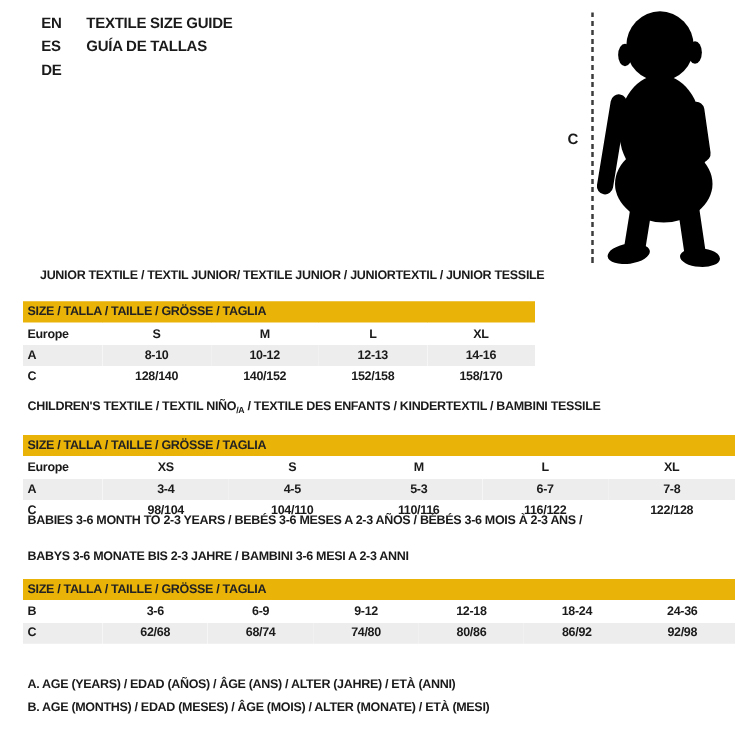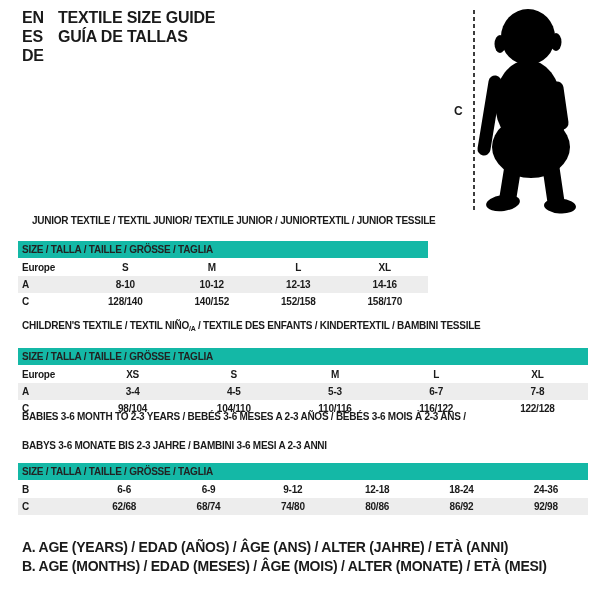--- a/index.html
+++ b/index.html
@@ -6,48 +6,48 @@
   body{
     width:600px;height:600px;position:relative;overflow:hidden;
     background:#ffffff;color:#1a1a1a;
     font-family:"Liberation Sans", sans-serif;
   }
   .abs{position:absolute;}
 
   
   .lang-block{left:22px;top:8px;}
   .lang-row{display:flex;height:19px;align-items:center;
-    font-size:16px;font-weight:700;letter-spacing:-0.2px;}
+    font-size:12px;font-weight:700;letter-spacing:-0.2px;margin-left:11px;}
   .lang-code{width:36px;flex:0 0 36px;}
 
   
   .dash-line{left:473px;top:10px;width:2px;height:202px;
     background:repeating-linear-gradient(to bottom,#3c3c3c 0 4px,transparent 4px 7px);}
   .c-label{left:454px;top:104px;font-size:12px;font-weight:700;}
   .baby-svg{left:476px;top:6px;}
 
   
   .section-title{font-size:10px;font-weight:700;letter-spacing:-0.25px;white-space:nowrap;}
   .sub{font-size:7px;vertical-align:-2px;}
 
   
   table.size-table{border-collapse:collapse;table-layout:fixed;}
   table.size-table td{
     font-size:10px;font-weight:700;letter-spacing:-0.25px;
     height:17px;line-height:17px;padding:0;text-align:center;
     overflow:hidden;white-space:nowrap;
   }
   table.size-table td.rowlabel{text-align:left;padding-left:4px;}
-  tr.thead-bar td{background:#14b8a6;text-align:left;padding-left:4px;
+  tr.thead-bar td{background:#eab308;text-align:left;padding-left:4px;
     border-bottom:1px solid #ffffff;color:#222222;}
   tr.shaded td{background:#ededed;}
 
   
   .footnotes{left:22px;top:538px;}
-  .footnote{height:19px;line-height:19px;font-size:14px;font-weight:700;
+  .footnote{height:19px;line-height:19px;font-size:10px;font-weight:700;
     letter-spacing:-0.25px;white-space:nowrap;}
 </style>
 </head>
 <body>
 
 <div class="abs lang-block">
   <div class="lang-row">
     <span class="lang-code">EN</span>
     <span class="lang-label">TEXTILE SIZE GUIDE</span>
   </div>
@@ -173,21 +173,21 @@
       <col>
       <col>
       <col>
     </colgroup>
   <tbody>
       <tr class="thead-bar">
     <td colspan="7">SIZE / TALLA / TAILLE / GRÖSSE / TAGLIA</td>
   </tr>
   <tr>
     <td class="rowlabel">B</td>
-    <td>6-6</td>
+    <td>3-6</td>
     <td>6-9</td>
     <td>9-12</td>
     <td>12-18</td>
     <td>18-24</td>
     <td>24-36</td>
   </tr>
   <tr class="shaded">
     <td class="rowlabel">C</td>
     <td>62/68</td>
     <td>68/74</td>

